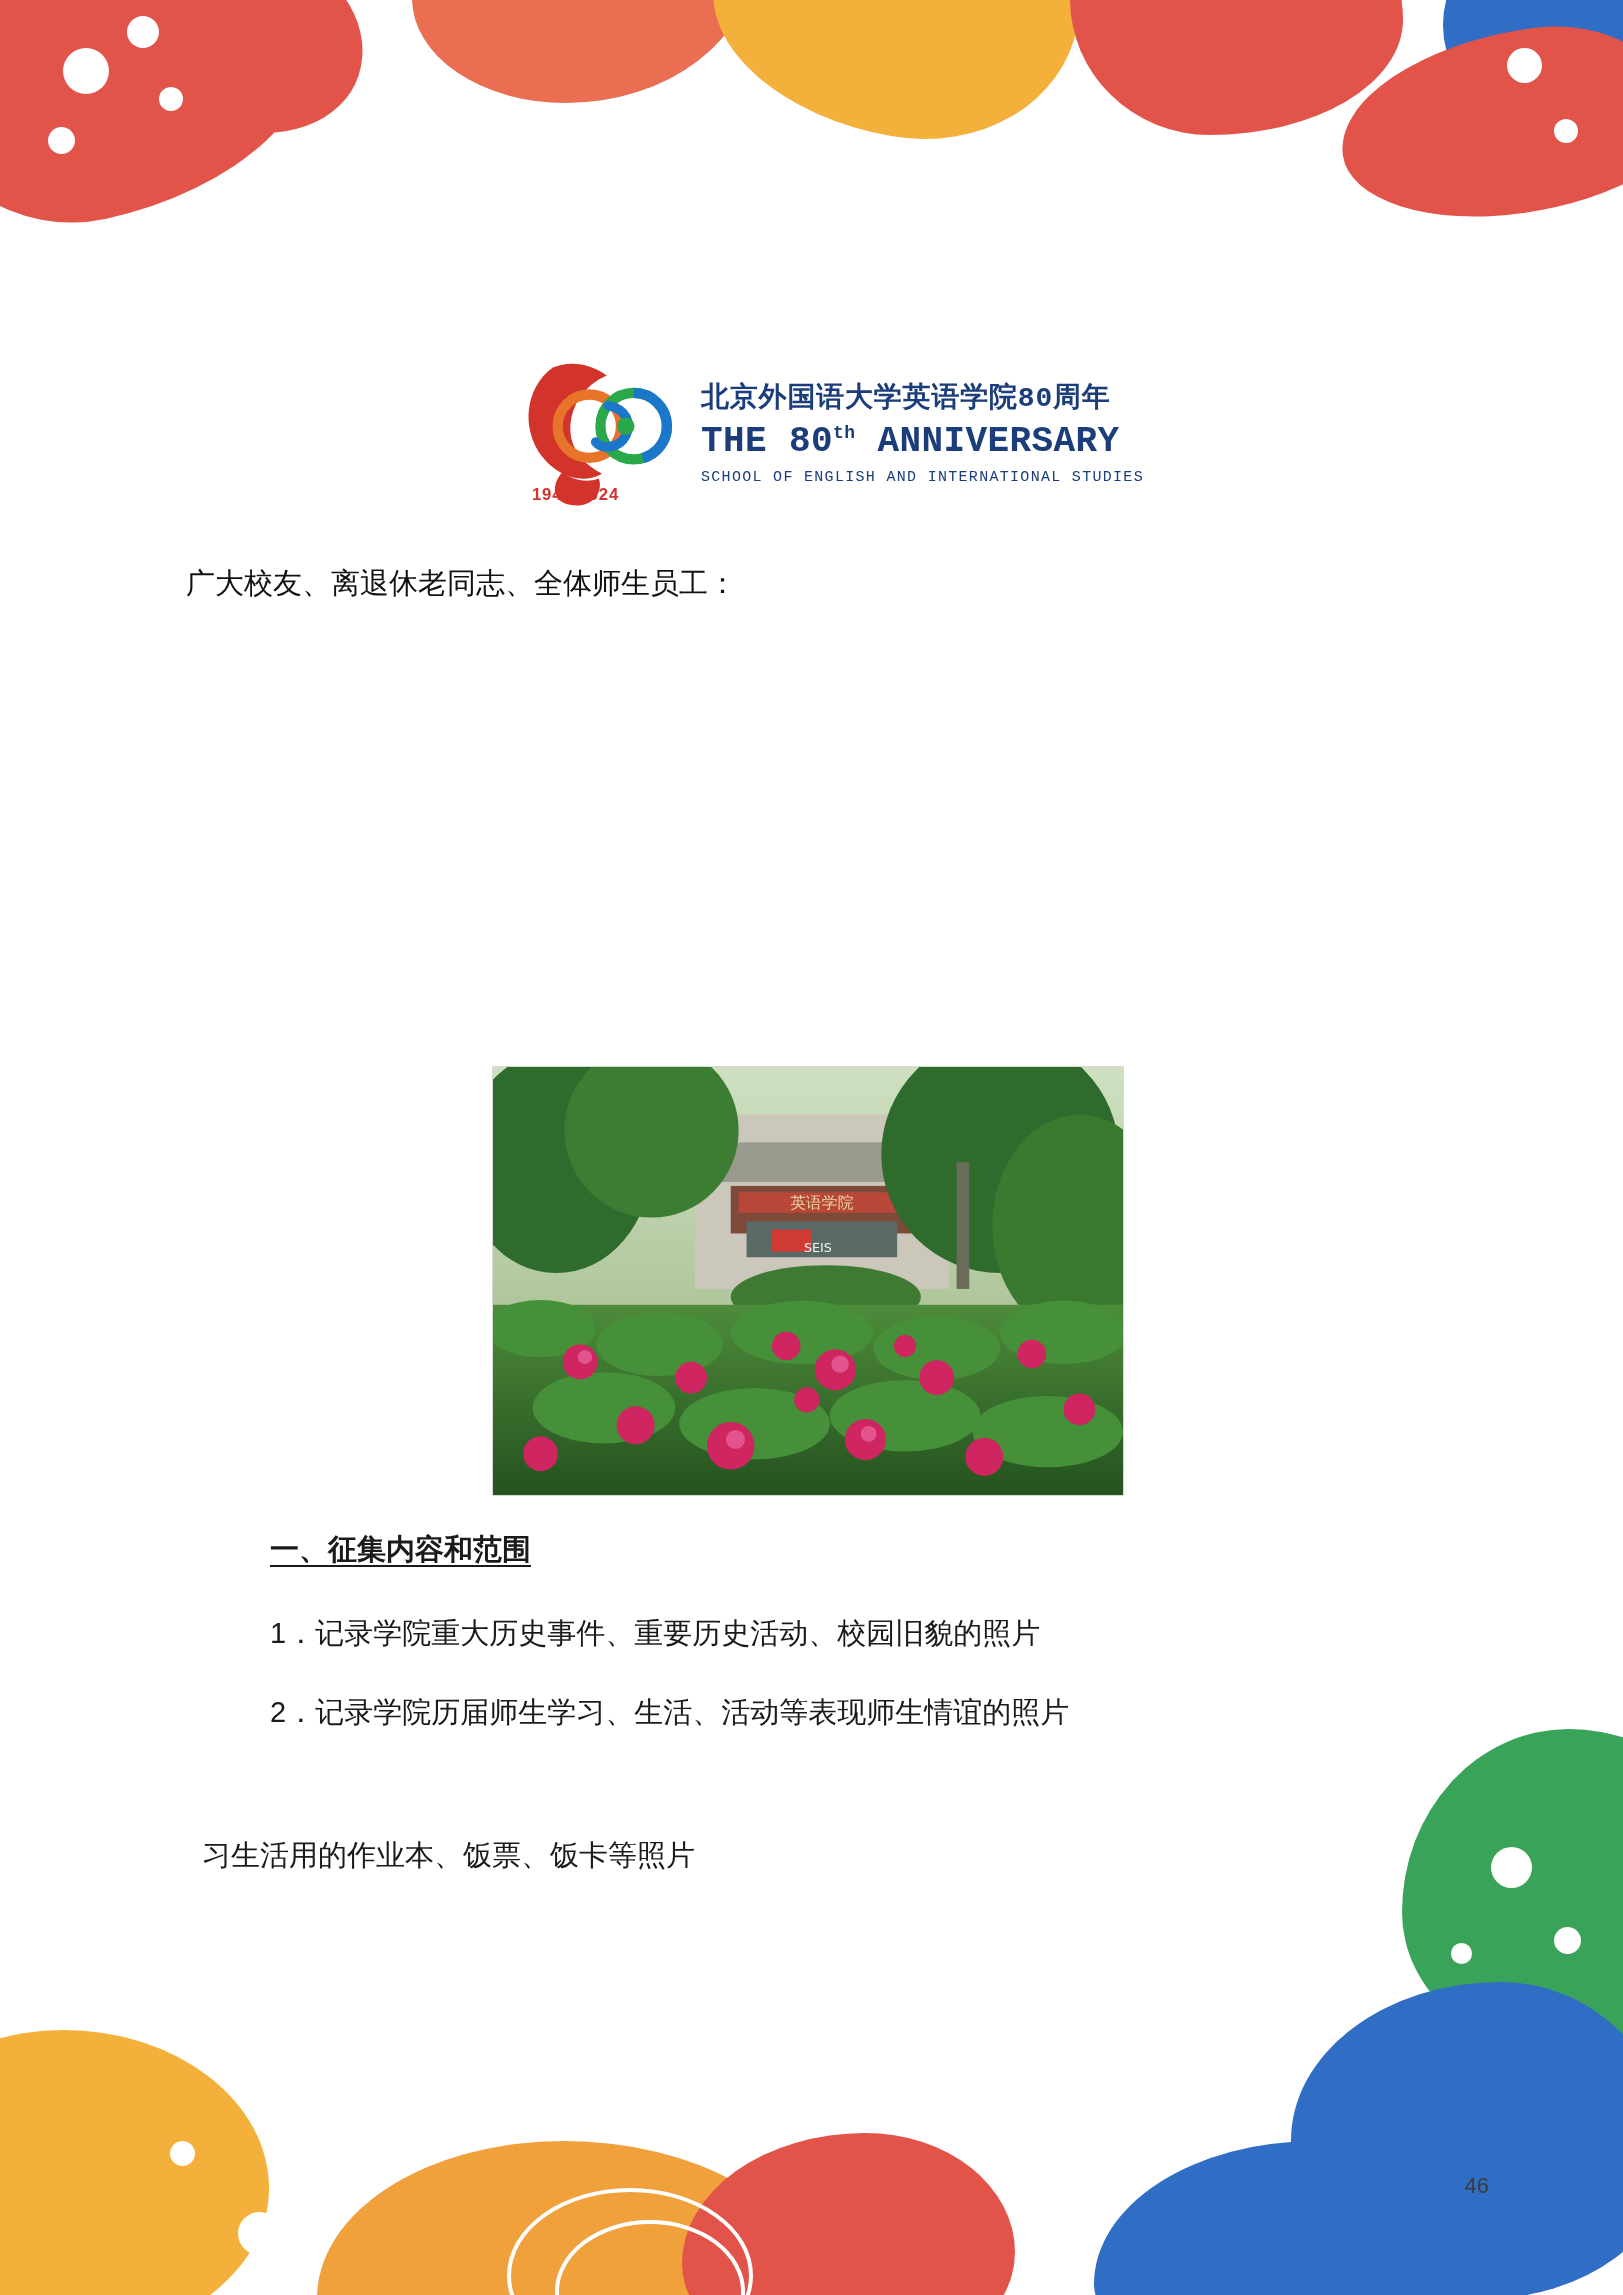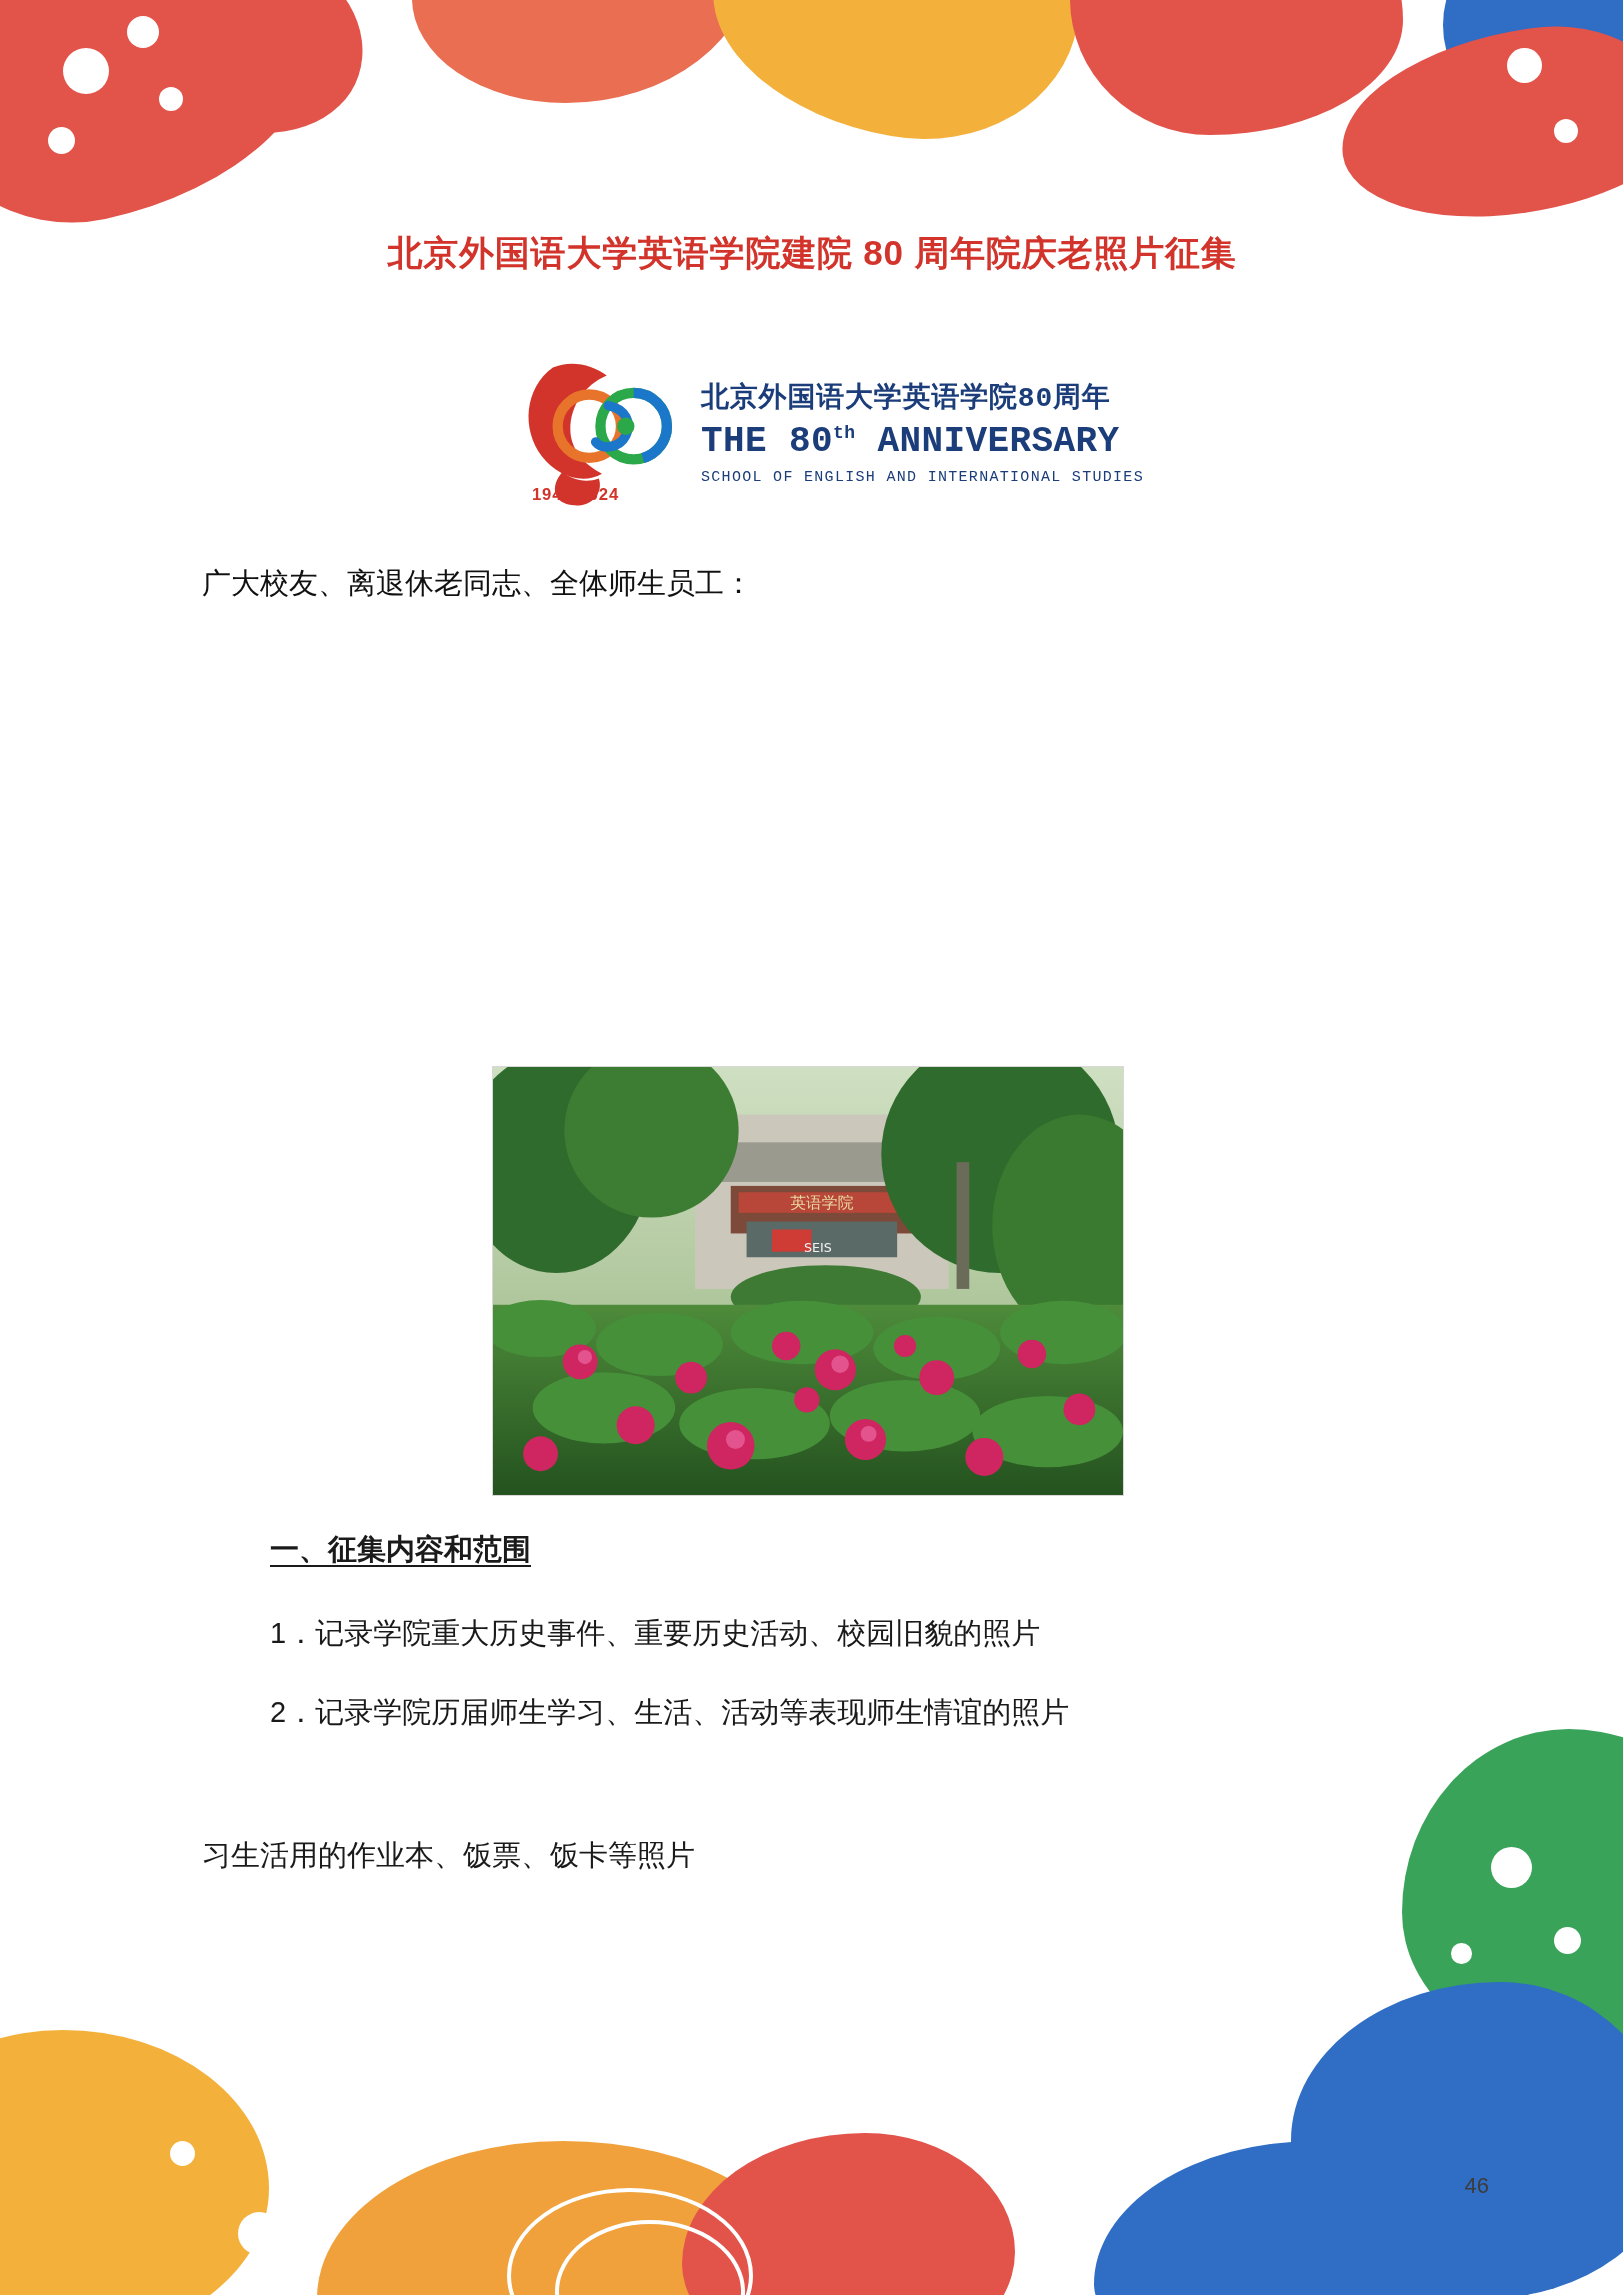--- a/index.html
+++ b/index.html
@@ -175,21 +175,21 @@
     bottom: 6.3px;
     left: 25px;
     font-size: 16.7px;
     font-weight: bold;
     color: #d2342b;
     letter-spacing: 0.8px;
   }
 
   .body-text {
     position: absolute;
-    left: 202px;
+    left: 186px;
     width: 1221px;
     font-size: 29px;
     line-height: 1.95;
     color: #111;
   }
   .salutation { top: 555px; }
   .para1 { top: 626px; text-indent: 2em; text-align: justify; }
 
   .photo {
     position: absolute;
@@ -269,21 +269,20 @@
   <div class="deco blob-yellow-bl"></div>
   <div class="deco blob-orange-b"></div>
   <div class="deco blob-red-b"></div>
   <div class="deco blob-blue-b"></div>
 
   <div class="deco ring" style="left:507px;top:2188px;width:238px;height:167px;"></div>
   <div class="deco ring" style="left:555px;top:2220px;width:182px;height:135px;"></div>
   <div class="deco dot" style="left:238px;top:2212px;width:43px;height:43px;"></div>
   <div class="deco dot" style="left:170px;top:2141px;width:25px;height:25px;"></div>
 
-  <div class="doc-title">北京外国语大学英语学院建院 80 周年院庆老照片征集</div>
 
   <div class="logo-wrap">
     <div class="logo-mark">
       <svg width="190" height="159" viewBox="0 0 240 200" aria-hidden="true">
         <path d="M58 18 C22 44, 18 96, 44 130 C64 156, 96 166, 120 152 C96 140, 80 120, 80 96 C80 66, 98 40, 126 28 C108 14, 80 8, 58 18 Z" fill="#d2342b"></path>
         <path d="M70 150 C54 168, 58 190, 84 192 C108 194, 122 176, 116 158 C100 164, 82 160, 70 150 Z" fill="#d2342b"></path>
         <circle cx="104" cy="92" r="40" fill="none" stroke="#e8742c" stroke-width="13"></circle>
         <circle cx="160" cy="92" r="42" fill="none" stroke="#2aa84a" stroke-width="13"></circle>
         <path d="M160 50 A42 42 0 0 1 160 134 A42 42 0 0 1 160 50 Z" fill="none" stroke="#1b77c9" stroke-width="13" stroke-dasharray="120 300"></path>
         <path d="M128 66 C150 70, 158 88, 150 104 C142 120, 120 122, 112 112" fill="none" stroke="#1b77c9" stroke-width="12" stroke-linecap="round"></path>

